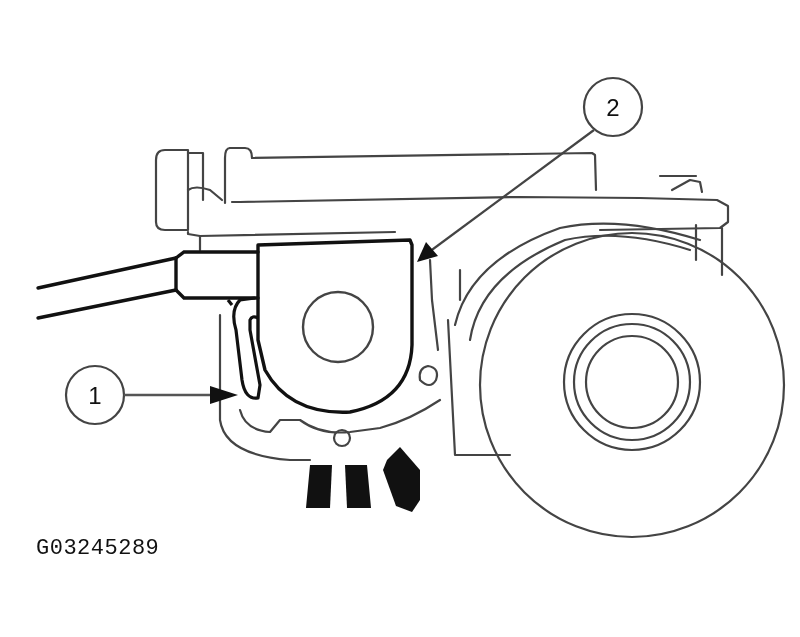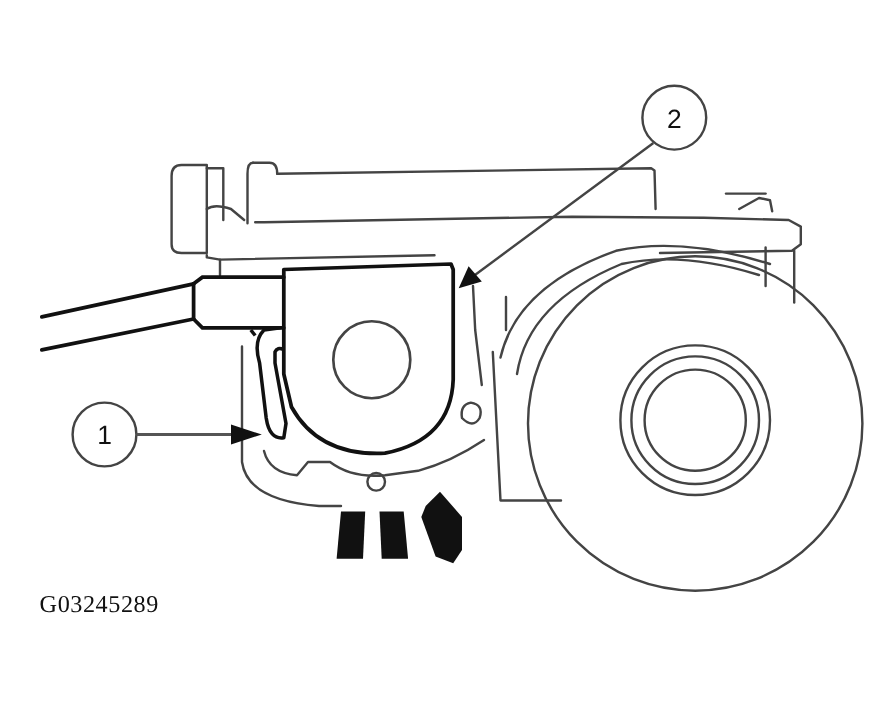--- a/index.html
+++ b/index.html
@@ -1,18 +1,18 @@
 <!DOCTYPE html>
 <html><head>
 <meta charset="utf-8">
 <style>
   html, body { margin: 0; padding: 0; background: #ffffff; }
   body { width: 800px; height: 637px; position: relative; overflow: hidden; font-family: "Liberation Sans", sans-serif; }
   #diagram { position: absolute; left: 0; top: 0; width: 800px; height: 637px; }
-  .fig-id { position: absolute; left: 36px; top: 536px; font-family: Liberation Serif, serif; font-size: 22px; color: #111; letter-spacing: 0.5px; }
+  .fig-id { position: absolute; left: 36px; top: 536px; font-family: Liberation Mono, monospace; font-size: 22px; color: #111; letter-spacing: 0.5px; }
   .callout-num { font-family: "Liberation Sans", sans-serif; font-size: 24px; fill: #111; }
 </style>
 </head>
 <body>
 
 <svg id="diagram" viewBox="0 0 800 637" xmlns="http://www.w3.org/2000/svg">
   <g fill="none" stroke="#444" stroke-width="2.2" stroke-linejoin="round" stroke-linecap="round">
 
     <g>
       <path d="M165 150 Q156 150 156 160 L156 222 Q156 230 165 230 L188 230 L188 150 Z"></path>

